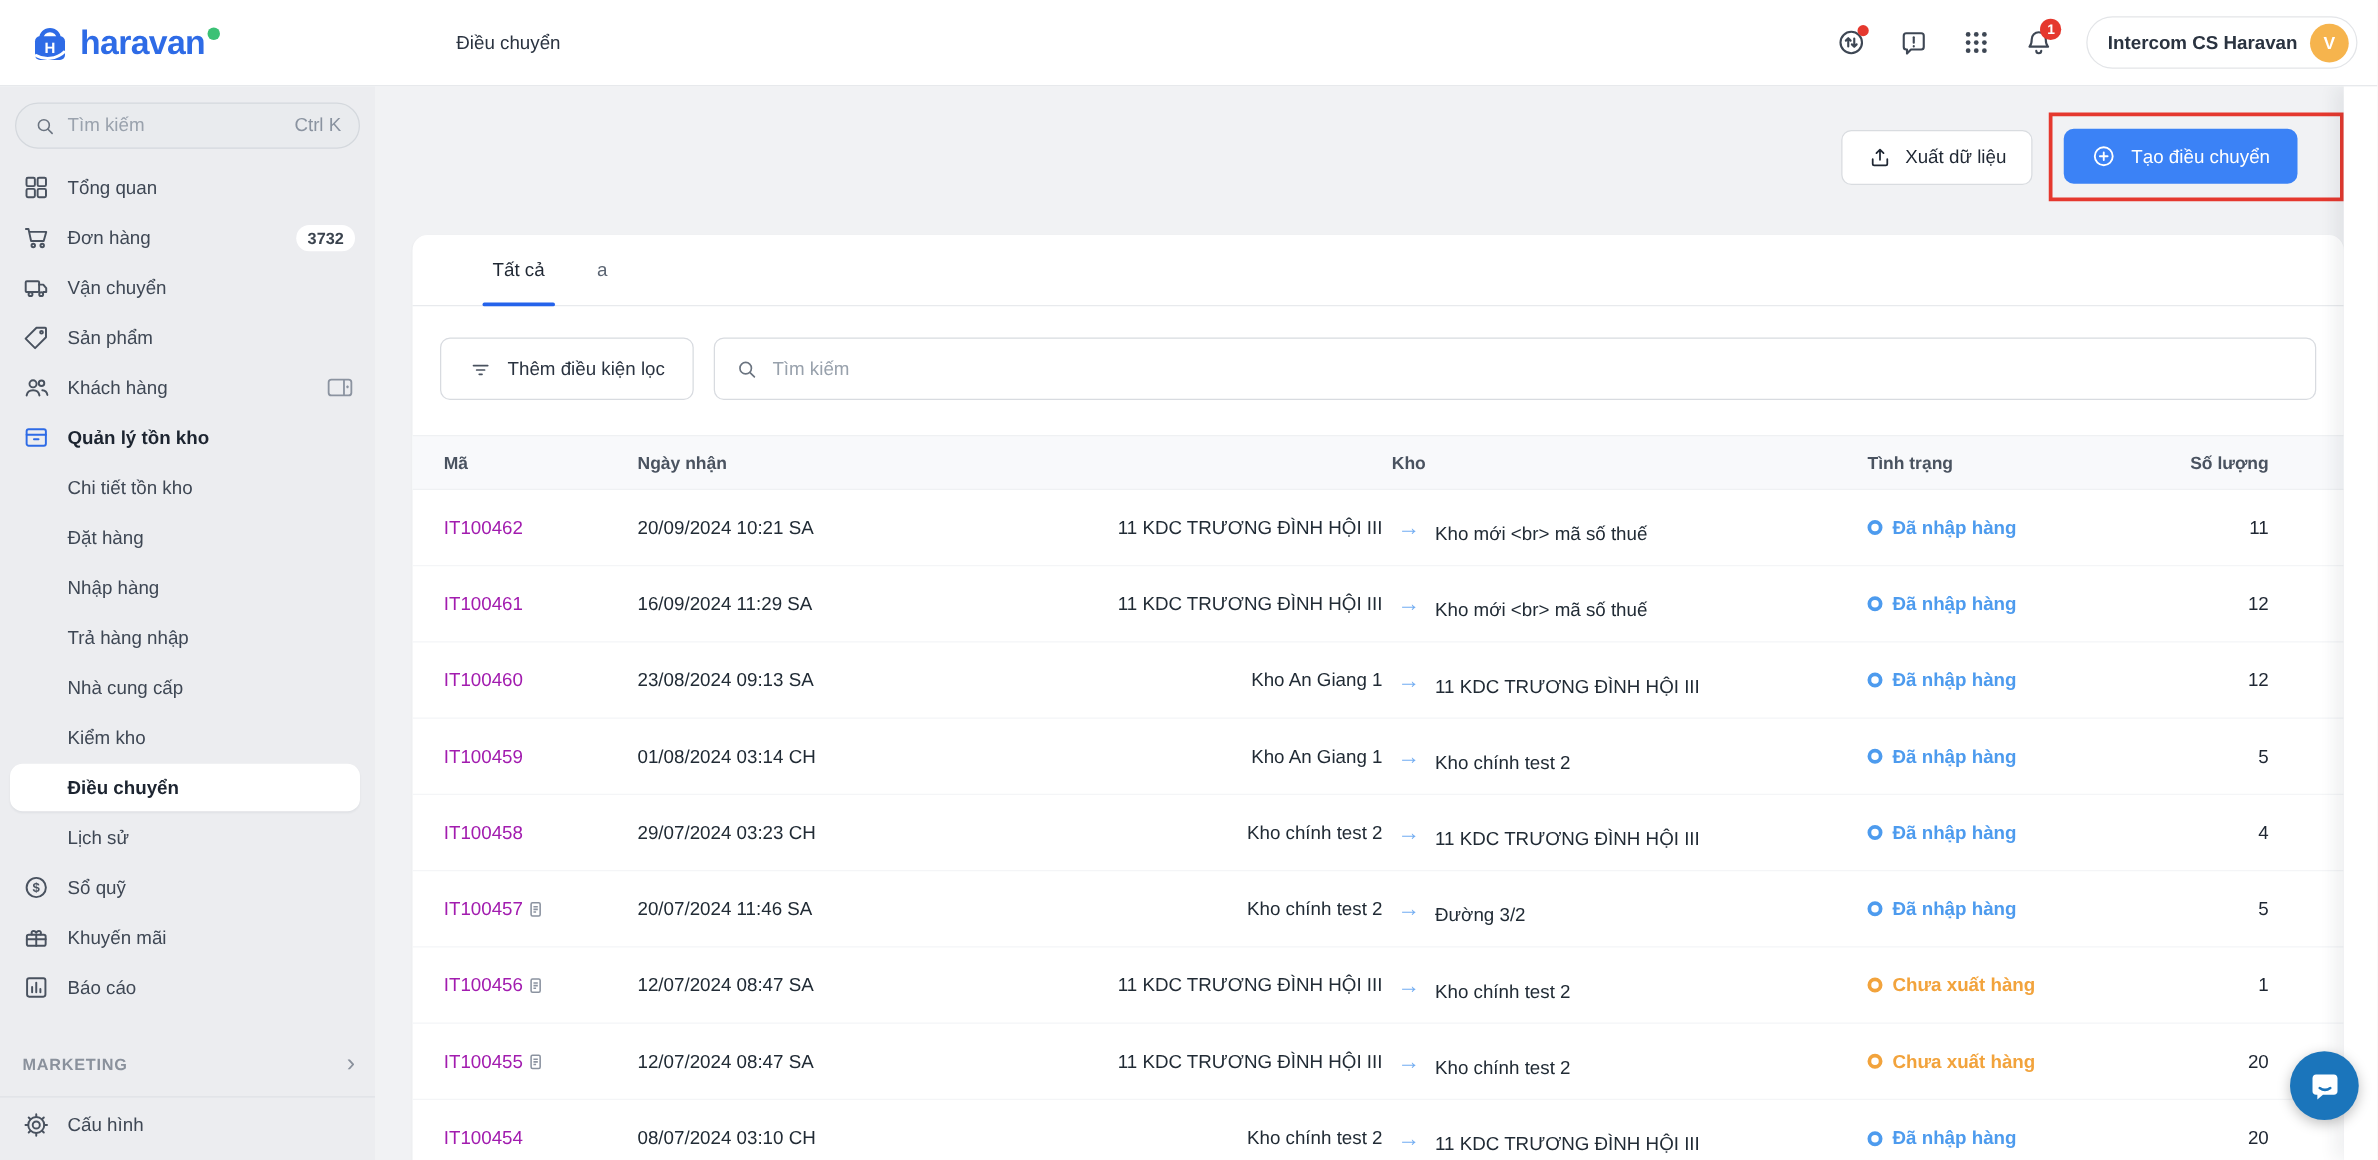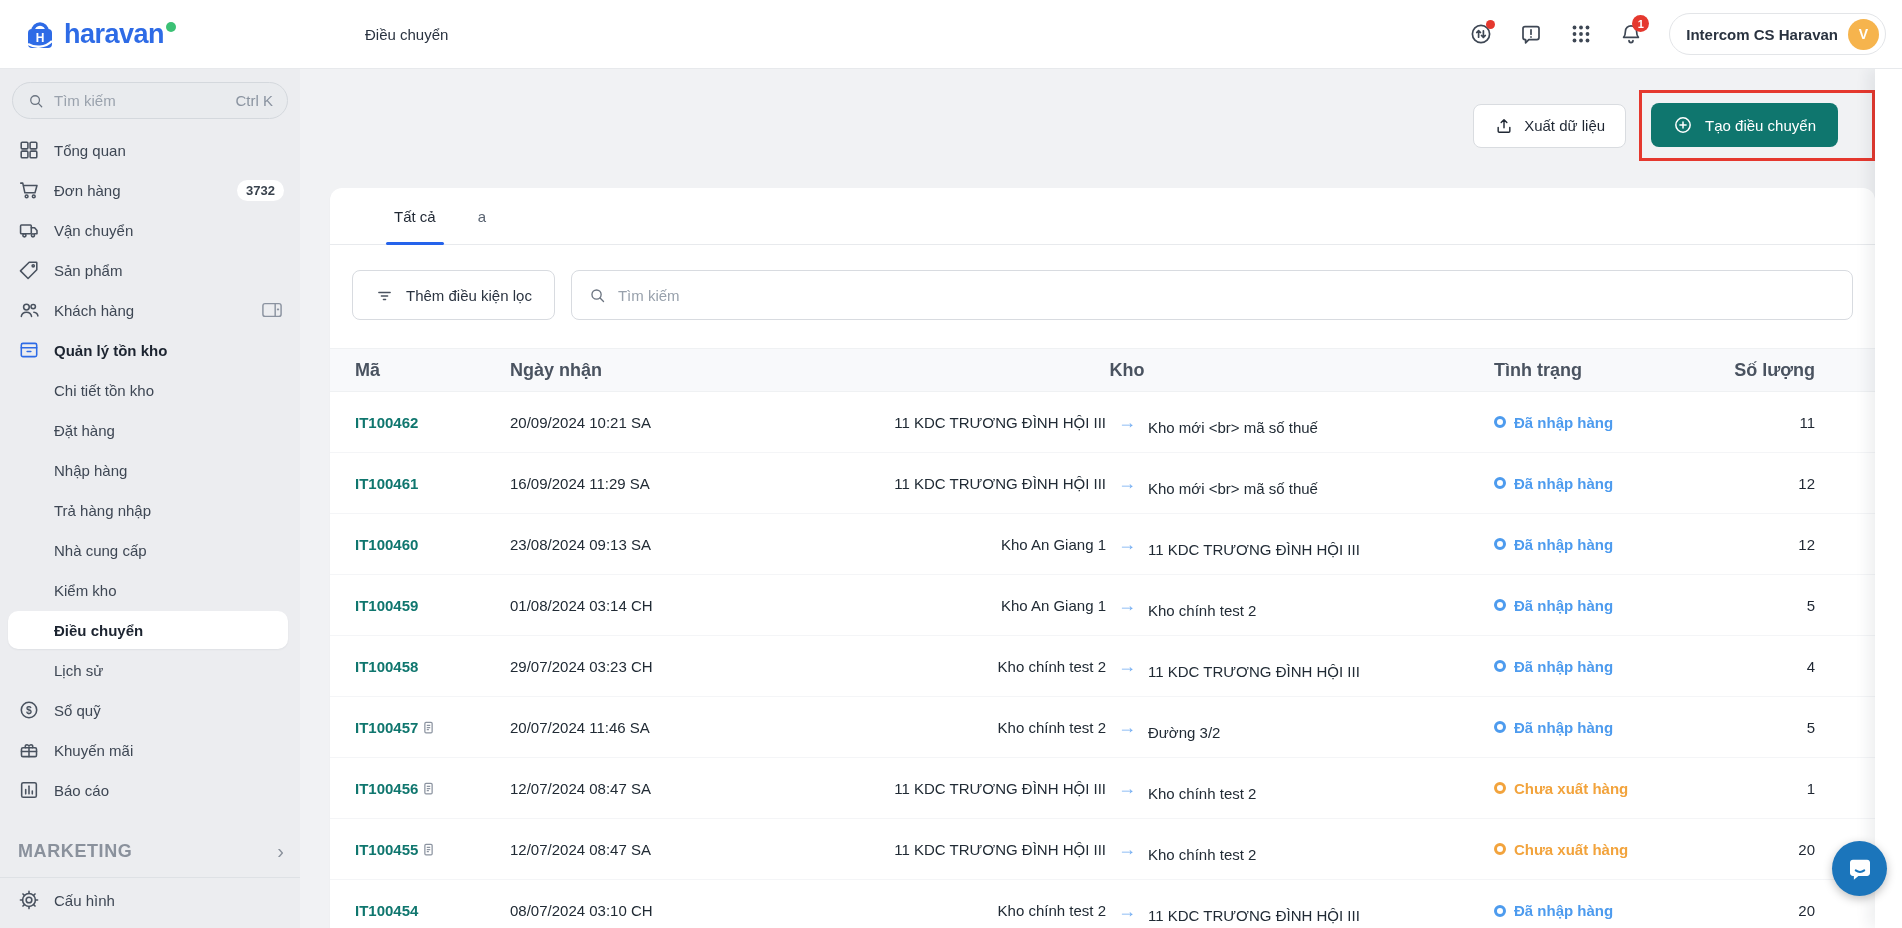--- a/index.html
+++ b/index.html
@@ -38,59 +38,59 @@
   .nav-item .nlabel { font-size:15px; font-weight:500; color:#3E4754; }
   .nav-item.section .nicon { color:#2E6BE6; }
   .nav-item.section .nlabel { color:#1C2430; font-weight:600; }
   .nav-item.child { padding-left:54px; height:40px; }
   .nav-item.child.active { background:#fff; border-radius:10px; margin:1px 12px 1px 8px; padding-left:46px; height:38px; box-shadow:0 1px 2px rgba(20,30,50,.06); }
   .nav-item.child.active .nlabel { font-weight:600; color:#1C2430; }
   .nav-badge { margin-left:auto; margin-right:16px; background:#fff; border-radius:11px; padding:3px 9px; font-size:13px; font-weight:600; color:#3A434E; }
   .nav-trailing { margin-left:auto; margin-right:16px; color:#8B93A0; display:flex; }
   .nav-trailing svg { width:24px; height:20px; }
   .nav-section-label { height:40px; margin-top:21px; display:flex; align-items:center; padding:0 16px 0 18px; }
-  .nav-section-label .txt { font-size:18px; font-weight:700; letter-spacing:.6px; color:#8A919C; flex:1; }
+  .nav-section-label .txt { font-size:13px; font-weight:700; letter-spacing:.6px; color:#8A919C; flex:1; }
   .nav-section-label .chev { color:#8A919C; font-size:20px; line-height:1; cursor:pointer; }
   .nav-divider { border-top:1px solid #DEE1E5; margin:6px 0 2px; }
 
   
   .main { flex:1; padding:0 27px 0 30px; min-width:0; }
   .title-row { margin-top:21px; min-height:71px; display:flex; align-items:center; }
   .page-title { font-size:24px; font-weight:600; color:#1F2733; letter-spacing:.1px; }
   .title-actions { margin-left:auto; display:flex; align-items:center; }
   .btn { height:44px; border-radius:8px; font-size:15px; font-weight:500; display:inline-flex; align-items:center; gap:10px; cursor:pointer; border:none; }
   .btn svg { width:20px; height:20px; }
   .btn-secondary { background:#fff; border:1px solid #D9DCE0; color:#1F2733; padding:0 20px; }
   .annotation { border:3px solid #E5382E; padding:10px 34px 11px 9px; margin-left:13px; }
-  .btn-primary { background:#0f766e; color:#fff; padding:0 22px;gap:12px; }
+  .btn-primary { background:#3b82f6; color:#fff; padding:0 22px;gap:12px; }
 
   
   .card { margin-top:27px; background:#fff; border-radius:12px 12px 0 0; height:740px; box-shadow:0 1px 2px rgba(20,30,50,.04); }
   .tabs { height:57px; display:flex; align-items:stretch; padding:0 22px; border-bottom:1px solid #E8EAED; }
   .tab { display:flex; align-items:center; padding:0 2px; margin-right:38px; font-size:15px; color:#5A6472; position:relative; cursor:pointer; }
   .tab.active { color:#1F2733; font-weight:500;margin-left:40px; }
   .tab.active:after { content:""; position:absolute; left:-6px; right:-6px; bottom:-1px; height:3px; background:#2563EB; border-radius:2px; }
 
   .filter-row { display:flex; gap:16px; padding:25px 22px 28px; }
   .filter-btn { height:50px; background:#fff; border:1px solid #D8DBE0; border-radius:8px; display:flex; align-items:center; gap:12px; padding:0 22px; font-size:15px; font-weight:500; color:#2A3340; cursor:pointer; }
   .filter-btn svg { width:19px; height:19px; color:#49525F; }
   .search-box { flex:1; height:50px; border:1px solid #D8DBE0; border-radius:8px; display:flex; align-items:center; gap:11px; padding:0 16px; cursor:text; }
   .search-box svg { width:19px; height:19px; color:#6B7480; flex:none; }
   .search-box input { border:none; outline:none; flex:1; font-size:15px; font-family:inherit; color:#212B35; background:transparent; }
   .search-box input::placeholder { color:#98A1AC; }
 
   
   .tgrid { display:grid; grid-template-columns:155px 250px 1fr 200px 121px; align-items:center; padding-left:25px; padding-right:60px; }
-  .thead { height:44px; background:#F8F9FB; border-top:1px solid #EFF1F3; border-bottom:1px solid #EFF1F3; font-size:18px; font-weight:700; color:#4A5360; }
+  .thead { height:44px; background:#F8F9FB; border-top:1px solid #EFF1F3; border-bottom:1px solid #EFF1F3; font-size:14px; font-weight:700; color:#4A5360; }
   .th-kho { text-align:center; }
   .th-qty { text-align:right; }
   .trow { height:61px; font-size:15px; border-bottom:1px solid #F4F5F7; }
   .trow:last-child { border-bottom:none; }
   .c-code { display:flex; align-items:center; gap:3px; }
-  .c-code a { color:#0f766e; text-decoration:none; font-weight:700; cursor:pointer; }
+  .c-code a { color:#a21caf; text-decoration:none; font-weight:400; cursor:pointer; }
   .doc-ico { color:#8B93A0; display:flex; }
   .doc-ico svg { width:15px; height:15px; }
   .c-date { color:#212B35; }
   .c-kho { display:grid; grid-template-columns:1fr 30px 1fr; align-items:center; }
   .c-kho .from { text-align:right; padding-right:6px; }
   .c-kho .arrow { text-align:center; color:#74AEF2; font-size:18px; font-weight:700; line-height:1; }
   .c-kho .to { text-align:left; padding-left:6px;margin-top:10px; }
   .c-status { display:flex; align-items:center; gap:8px; font-weight:600; }
   .c-status .ring { width:12px; height:12px; border-radius:50%; border:3.5px solid currentColor; flex:none; }
   .c-status.received { color:#4D9BEE; }

